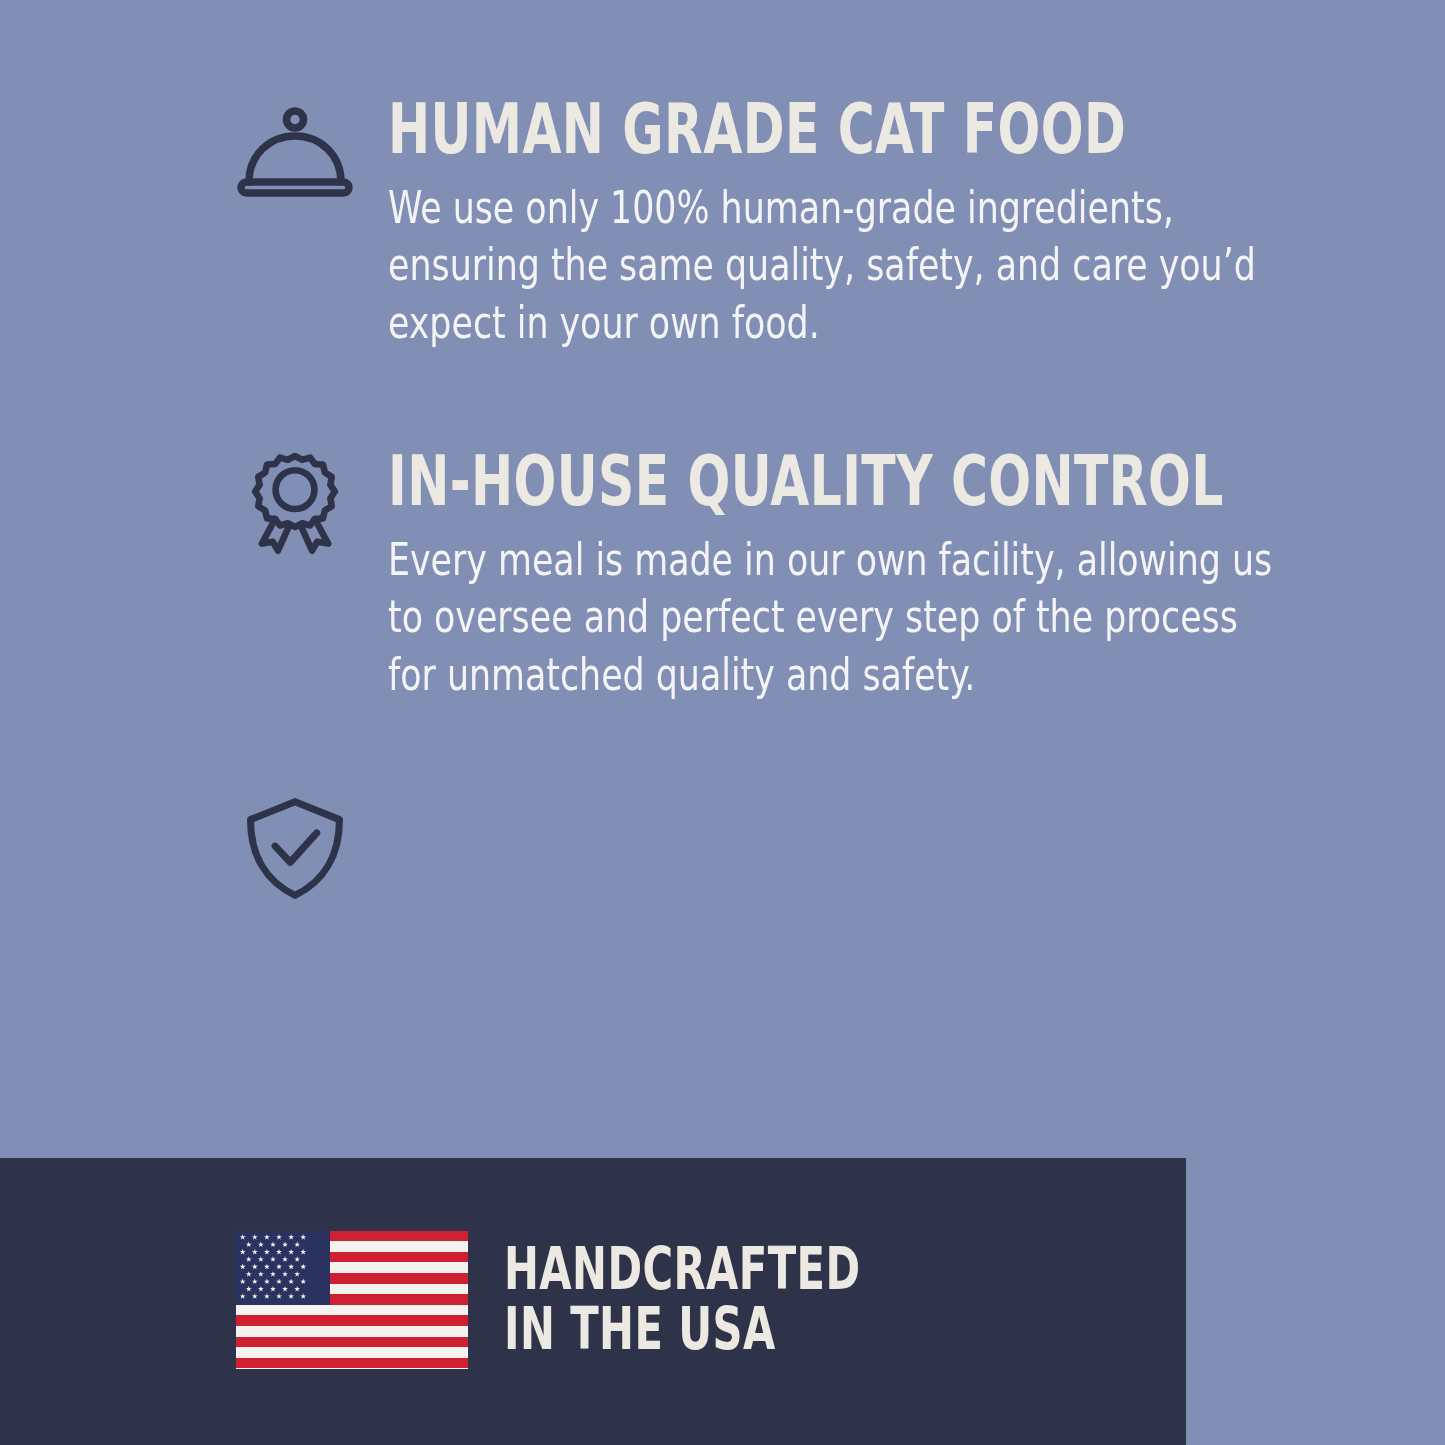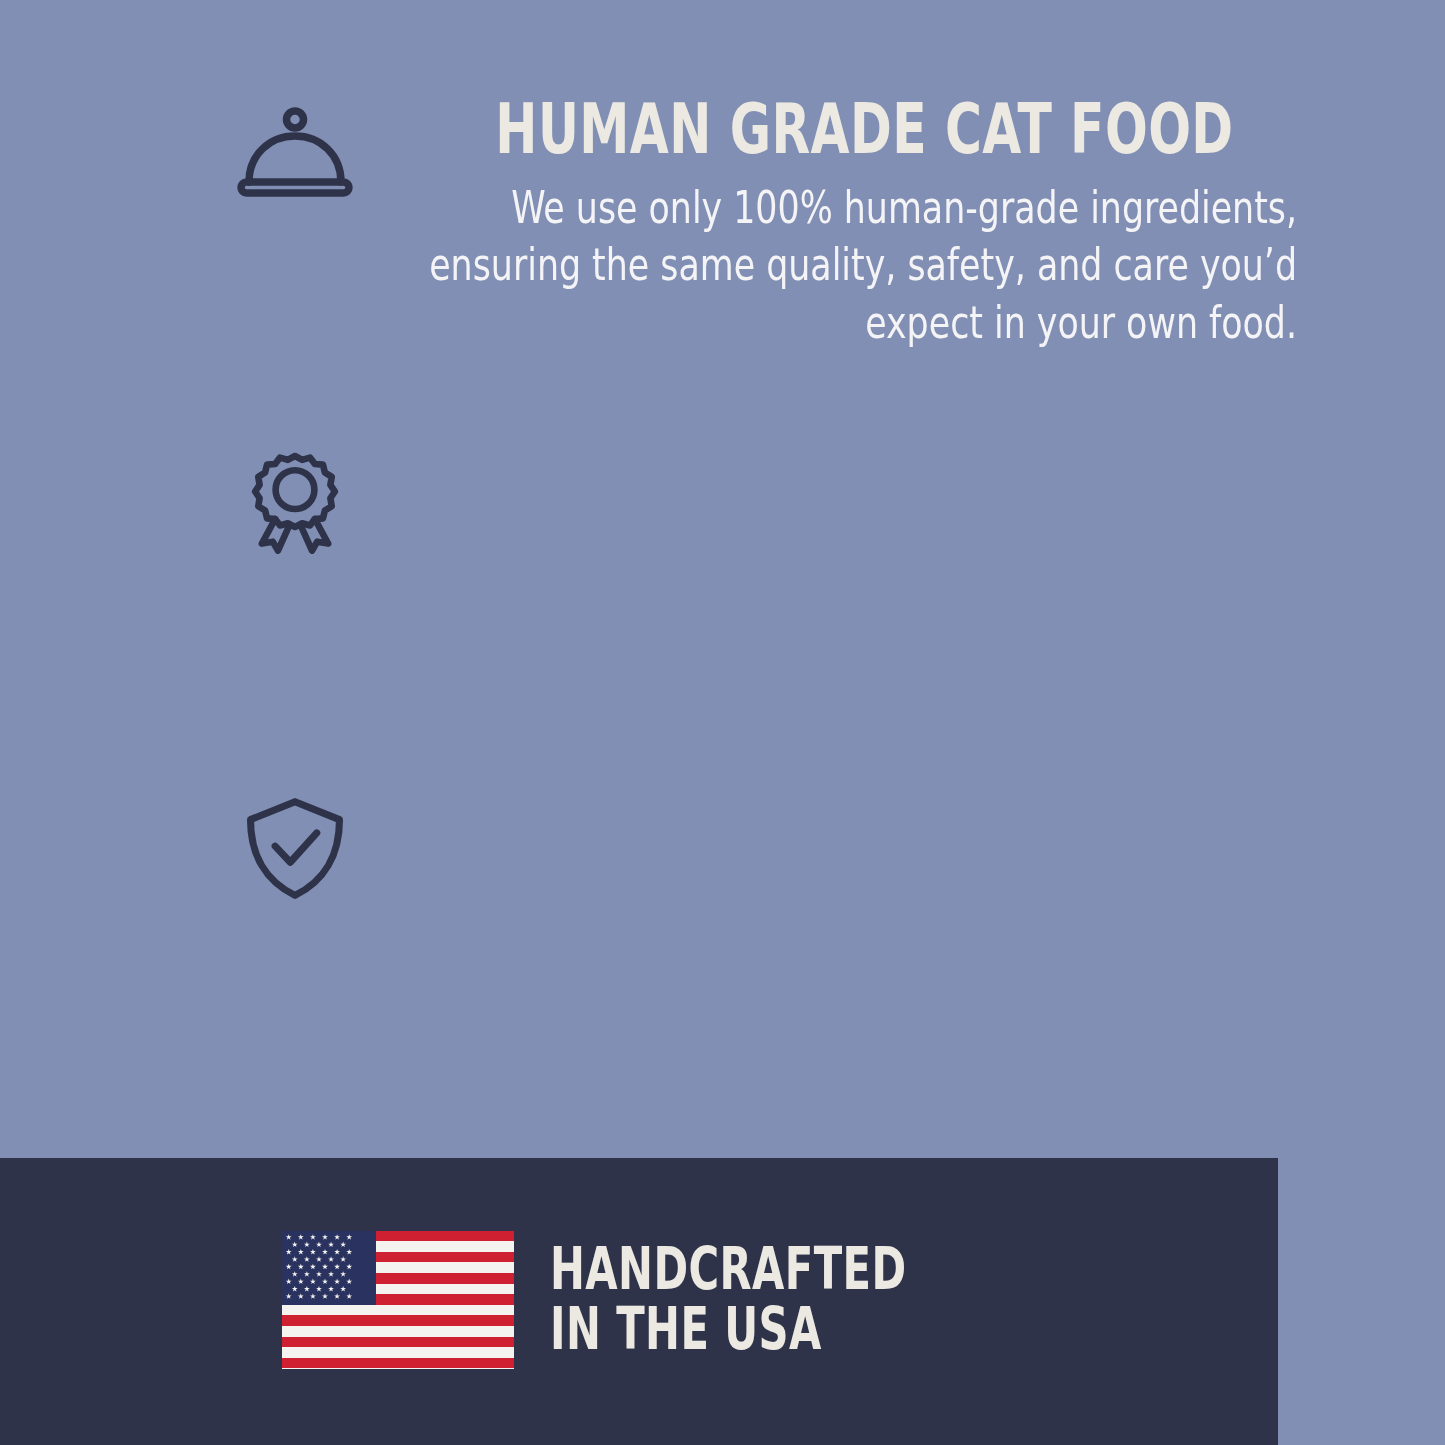--- a/index.html
+++ b/index.html
@@ -48,21 +48,20 @@
     top: 6px;
     width: 118px;
     height: 106px;
     display: block;
   }
   .feature.f2 .feature-icon { top: 0px; }
   .feature.f3 .feature-icon { top: 2px; }
 
   .feature-body {
     margin-left: 152px;
-    text-align: right;
   }
 
   .feature-title {
     color: #ece9e2;
     font-family: "Liberation Sans Narrow", "DejaVu Sans Condensed", "Liberation Sans", sans-serif;
     font-weight: 700;
     font-size: 70px;
     line-height: 0.95;
     letter-spacing: 0.5px;
     margin: 0 0 16px 0;
@@ -82,21 +81,21 @@
     transform-origin: left top;
     max-width: 1180px;
   }
   .feature-text .ln { display: block; white-space: nowrap; }
 
   
   .footer {
     position: absolute;
     left: 0;
     top: 1158px;
-    width: 1278px;
+    width: 1186px;
     height: 287px;
     background: #2e3349;
     display: flex;
     align-items: center;
     justify-content: center;
   }
   .footer-inner {
     display: flex;
     align-items: center;
     gap: 36px;
@@ -171,20 +170,28 @@
     </div>
 
     <div class="feature f2">
       <svg class="feature-icon" viewBox="0 0 118 112" fill="none" stroke="#2e3349" stroke-width="7" stroke-linecap="round" stroke-linejoin="round">
         <path d="M59 8.5
                  l7.6 4.0 l8.2 -2.4 l5.2 6.8 l8.5 0.7 l2.1 8.3 l7.2 4.6 l-1.4 8.4 l4.7 7.1 l-4.7 7.1 l1.4 8.4 l-7.2 4.6 l-2.1 8.3 l-8.5 0.7 l-5.2 6.8 l-8.2 -2.4 l-7.6 4.0 l-7.6 -4.0 l-8.2 2.4 l-5.2 -6.8 l-8.5 -0.7 l-2.1 -8.3 l-7.2 -4.6 l1.4 -8.4 l-4.7 -7.1 l4.7 -7.1 l-1.4 -8.4 l7.2 -4.6 l2.1 -8.3 l8.5 -0.7 l5.2 -6.8 l8.2 2.4 Z"></path>
         <circle cx="59" cy="44" r="20.5"></circle>
         <path d="M38 75 L24 101 L35.5 99 L41 108.5 L52 84"></path>
         <path d="M80 75 L94 101 L82.5 99 L77 108.5 L66 84"></path>
       </svg>
+      <div class="feature-body">
+        <h2 class="feature-title">IN-HOUSE QUALITY CONTROL</h2>
+        <p class="feature-text">
+          <span class="ln">Every meal is made in our own facility, allowing us</span>
+          <span class="ln">to oversee and perfect every step of the process</span>
+          <span class="ln">for unmatched quality and safety.</span>
+        </p>
+      </div>
     </div>
 
     <div class="feature f3">
       <svg class="feature-icon" viewBox="0 0 118 112" fill="none" stroke="#2e3349" stroke-width="7.5" stroke-linecap="round" stroke-linejoin="round">
         <path d="M59 6 L106 25 C106 62 90 90 59 105 C28 90 12 62 12 25 Z"></path>
         <path d="M38 53 L54 70 L82 39"></path>
       </svg>
     </div>
 
   </div>

